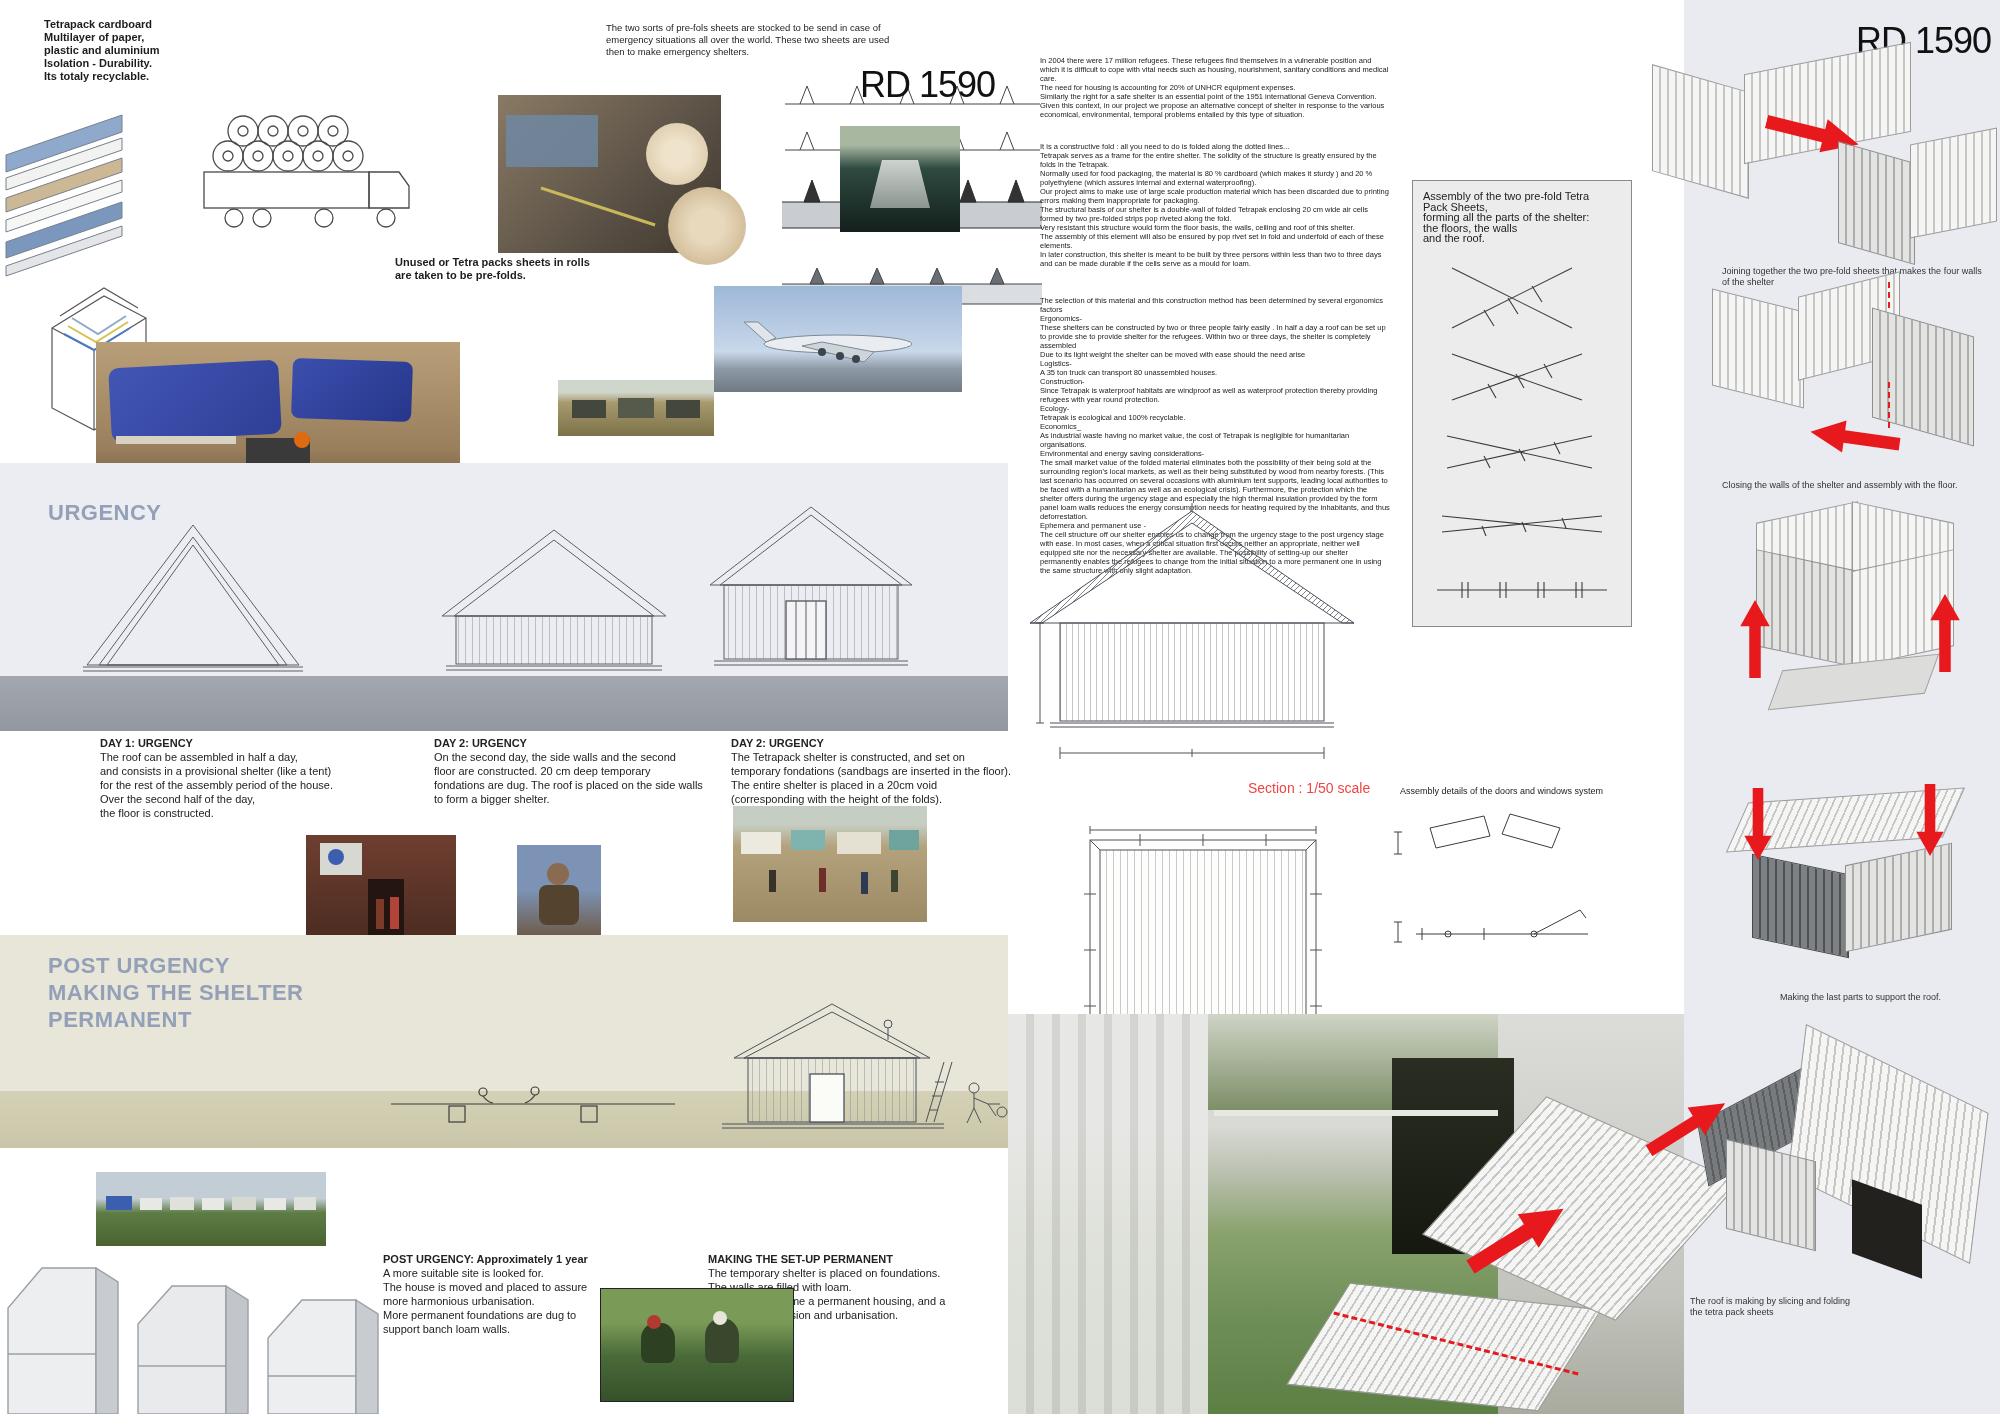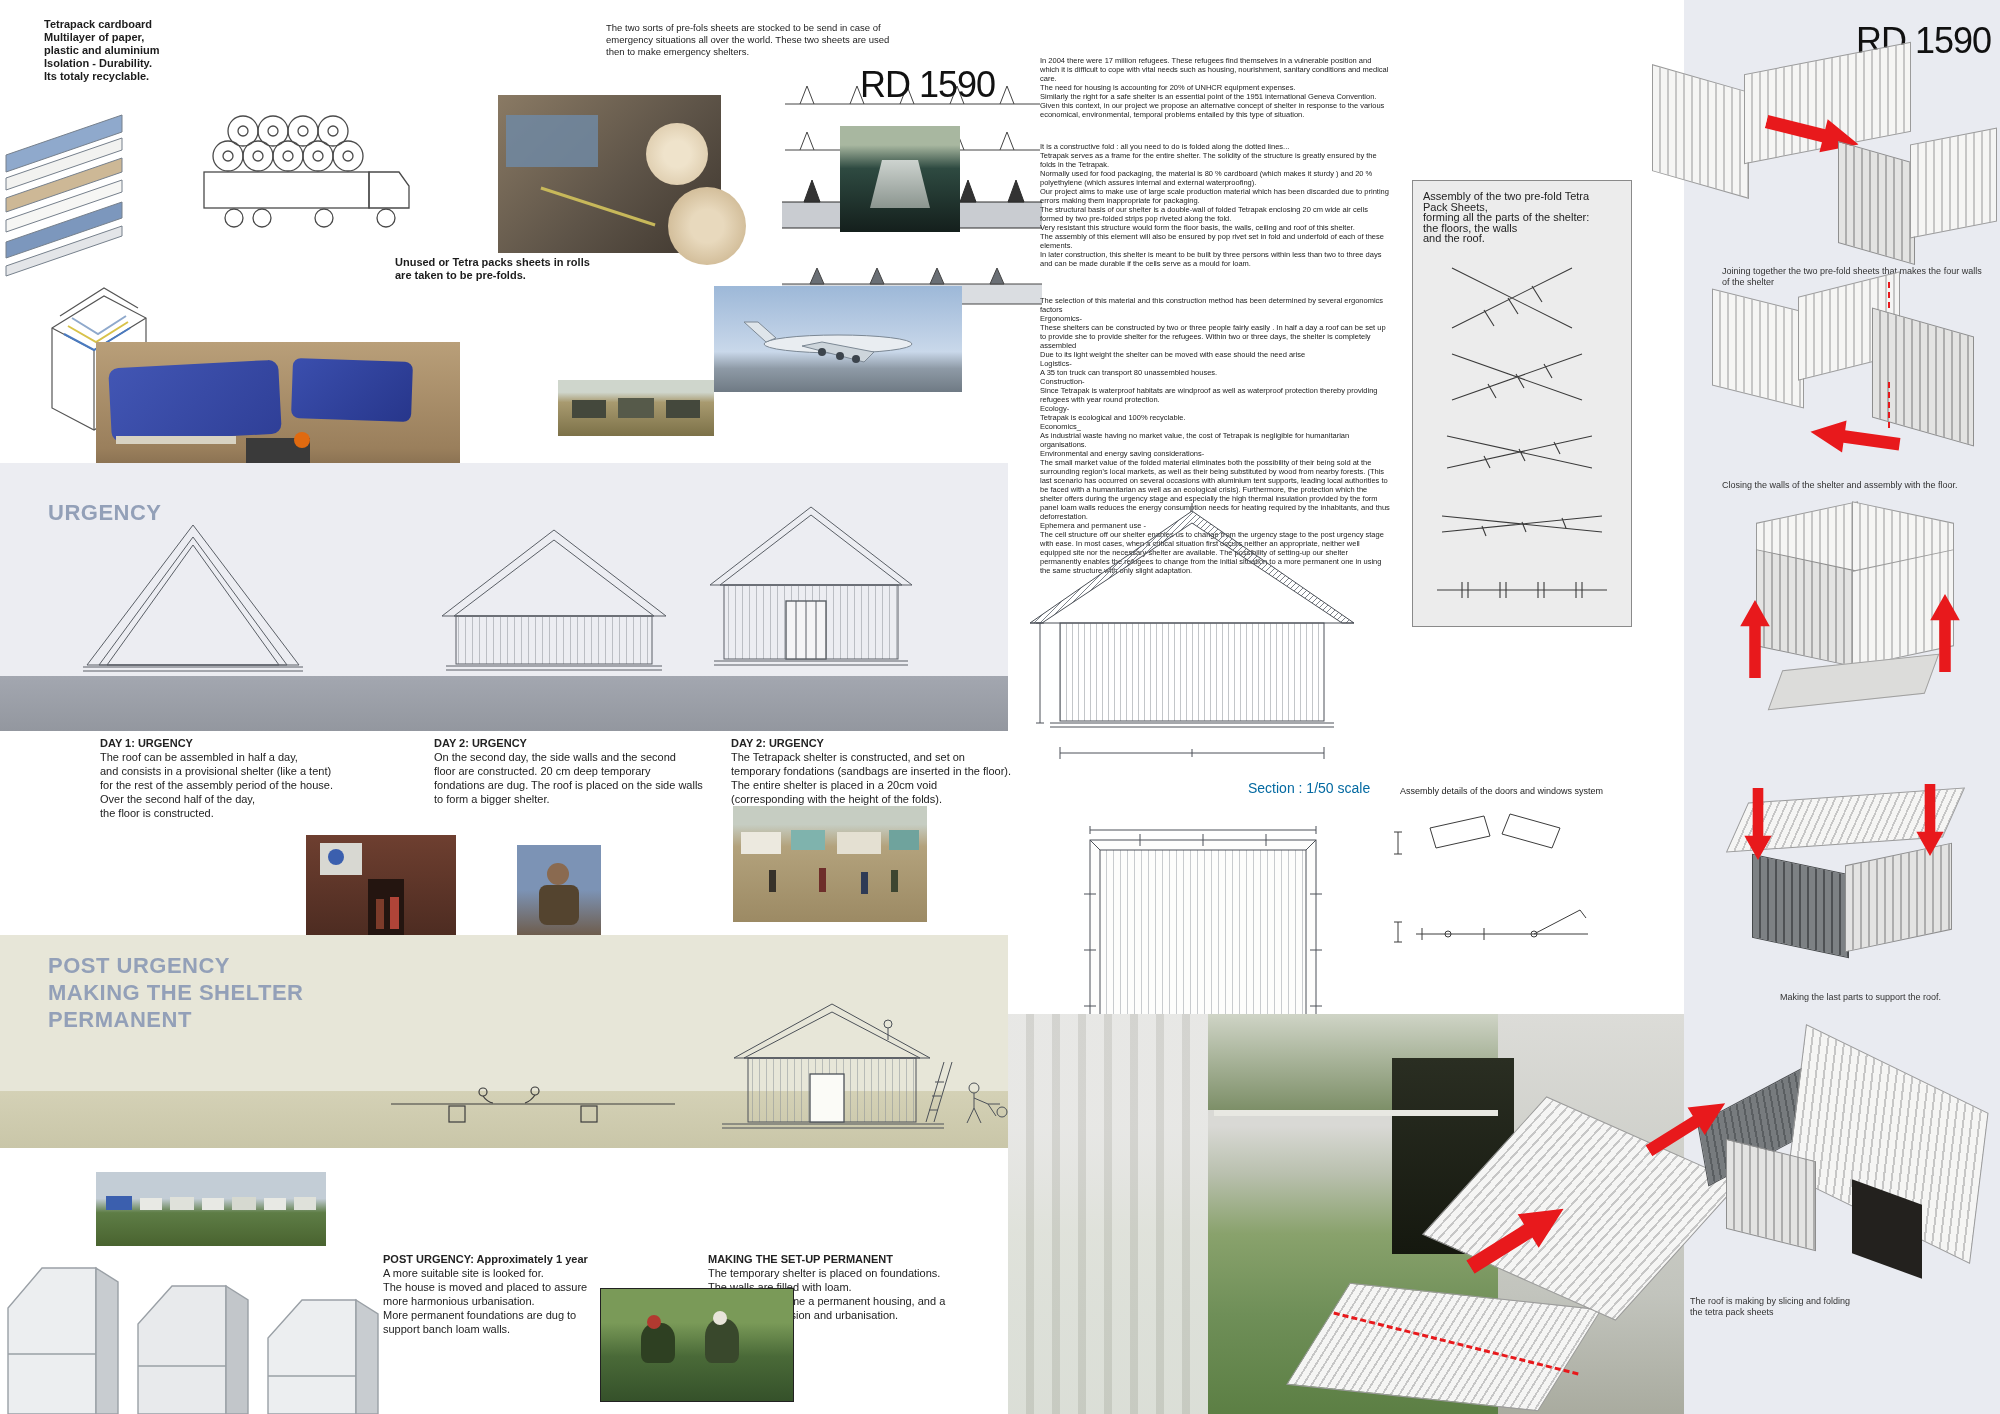--- a/index.html
+++ b/index.html
@@ -390,21 +390,21 @@
       <line x1="28" y1="128" x2="28" y2="228"></line>
         <line x1="24" y1="128" x2="32" y2="128"></line>
         <line x1="24" y1="228" x2="32" y2="228"></line>
       <line x1="180" y1="8" x2="180" y2="16"></line>
       <line x1="48" y1="258" x2="312" y2="258"></line>
         <line x1="48" y1="252" x2="48" y2="264"></line>
         <line x1="312" y1="252" x2="312" y2="264"></line>
         <line x1="180" y1="254" x2="180" y2="262"></line>
     </g>
   </svg>
-  <div class="abs" style="left:1248px;top:780px;font-size:14px;color:#0369a1;">Section : 1/50 scale</div>
+  <div class="abs" style="left:1248px;top:780px;font-size:14px;color:#ef4444;">Section : 1/50 scale</div>
 
   <svg class="abs" style="left:1078px;top:824px;" width="250" height="250" viewBox="0 0 250 250">
     <defs>
         <pattern id="vp5" width="7" height="10" patternUnits="userSpaceOnUse">
           <path d="M0 0V10" stroke="#949aa0" stroke-width="1"></path>
         </pattern>
       </defs>
     <g fill="none" stroke="#4c5158" stroke-width="1">
       <line x1="12" y1="6" x2="238" y2="6"></line>
         <line x1="12" y1="2" x2="12" y2="10"></line>

